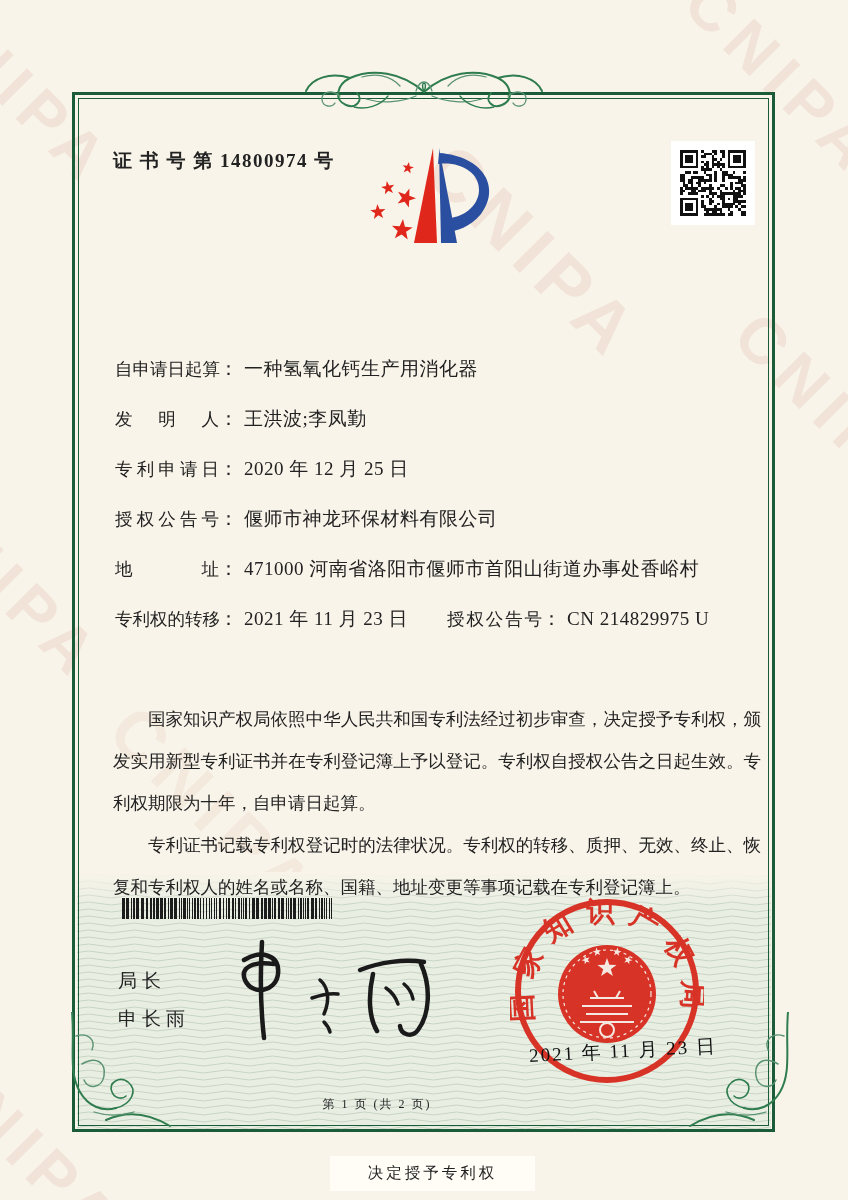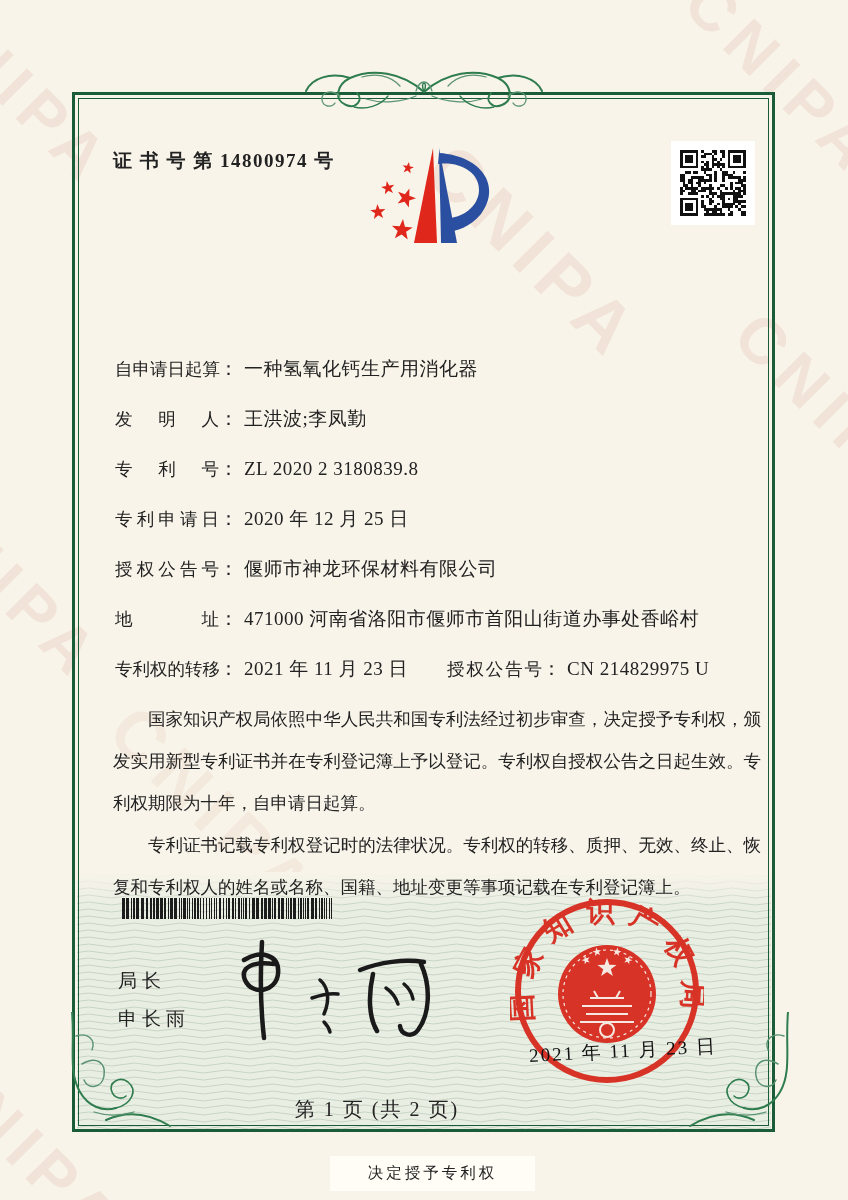--- a/index.html
+++ b/index.html
@@ -47,21 +47,21 @@
   .barcode{position:absolute; left:122px; top:898px; width:218px; height:21px; display:flex; align-items:stretch; z-index:5;}
   .barcode div{background:#1c1c1c;}
   .signer-role{position:absolute; left:118px; top:968px; font-size:19px; letter-spacing:5px; z-index:5;}
   .signer-name{position:absolute; left:118px; top:1006px; font-size:19px; letter-spacing:5px; z-index:5;}
   .signature{position:absolute; left:228px; top:928px; z-index:6;}
   .seal{position:absolute; left:510px; top:894px; z-index:6;}
   .seal-date{position:absolute; left:529px; top:1038px; font-size:19px; letter-spacing:2px;
     color:#111; transform:rotate(-3deg); z-index:7; white-space:nowrap;}
   .flourish{position:absolute; z-index:5;}
   .page-info{position:absolute; left:72px; top:1096px; width:610px; text-align:center;
-    font-size:20px; letter-spacing:2px; z-index:5;}
+    font-size:12px; letter-spacing:2px; z-index:5;}
   .note{position:absolute; left:330px; top:1156px; width:205px; background:#fffdf6;
     text-align:center; font-size:15.5px; letter-spacing:3px; padding:7px 0; z-index:5;}
   .ornament-top{position:absolute; left:300px; top:62px; z-index:5;}
 </style>
 </head>
 <body>
 
 <div class="page">
 
   <div class="wm" style="left:-45px;top:-25px;">CNIPA</div>
@@ -475,23 +475,20 @@
 
 
   <div class="fields">
     <div class="frow">
       <span class="flabel">自申请日起算</span><span class="fcolon">：</span><span class="fvalue">一种氢氧化钙生产用消化器</span>
     </div>
     <div class="frow">
       <span class="flabel">发明人</span><span class="fcolon">：</span><span class="fvalue">王洪波;李凤勤</span>
     </div>
     <div class="frow">
-      <span class="flabel">专利号</span><span class="fcolon">：</span><span class="fvalue">ZL 2020 2 3180839.8</span>
-    </div>
-    <div class="frow">
       <span class="flabel">专利申请日</span><span class="fcolon">：</span><span class="fvalue">2020 年 12 月 25 日</span>
     </div>
     <div class="frow">
       <span class="flabel">授权公告号</span><span class="fcolon">：</span><span class="fvalue">偃师市神龙环保材料有限公司</span>
     </div>
     <div class="frow">
       <span class="flabel">地址</span><span class="fcolon">：</span><span class="fvalue">471000 河南省洛阳市偃师市首阳山街道办事处香峪村</span>
     </div>
     <div class="frow">
       <span class="flabel">专利权的转移</span><span class="fcolon">：</span><span class="fvalue">2021 年 11 月 23 日</span>

